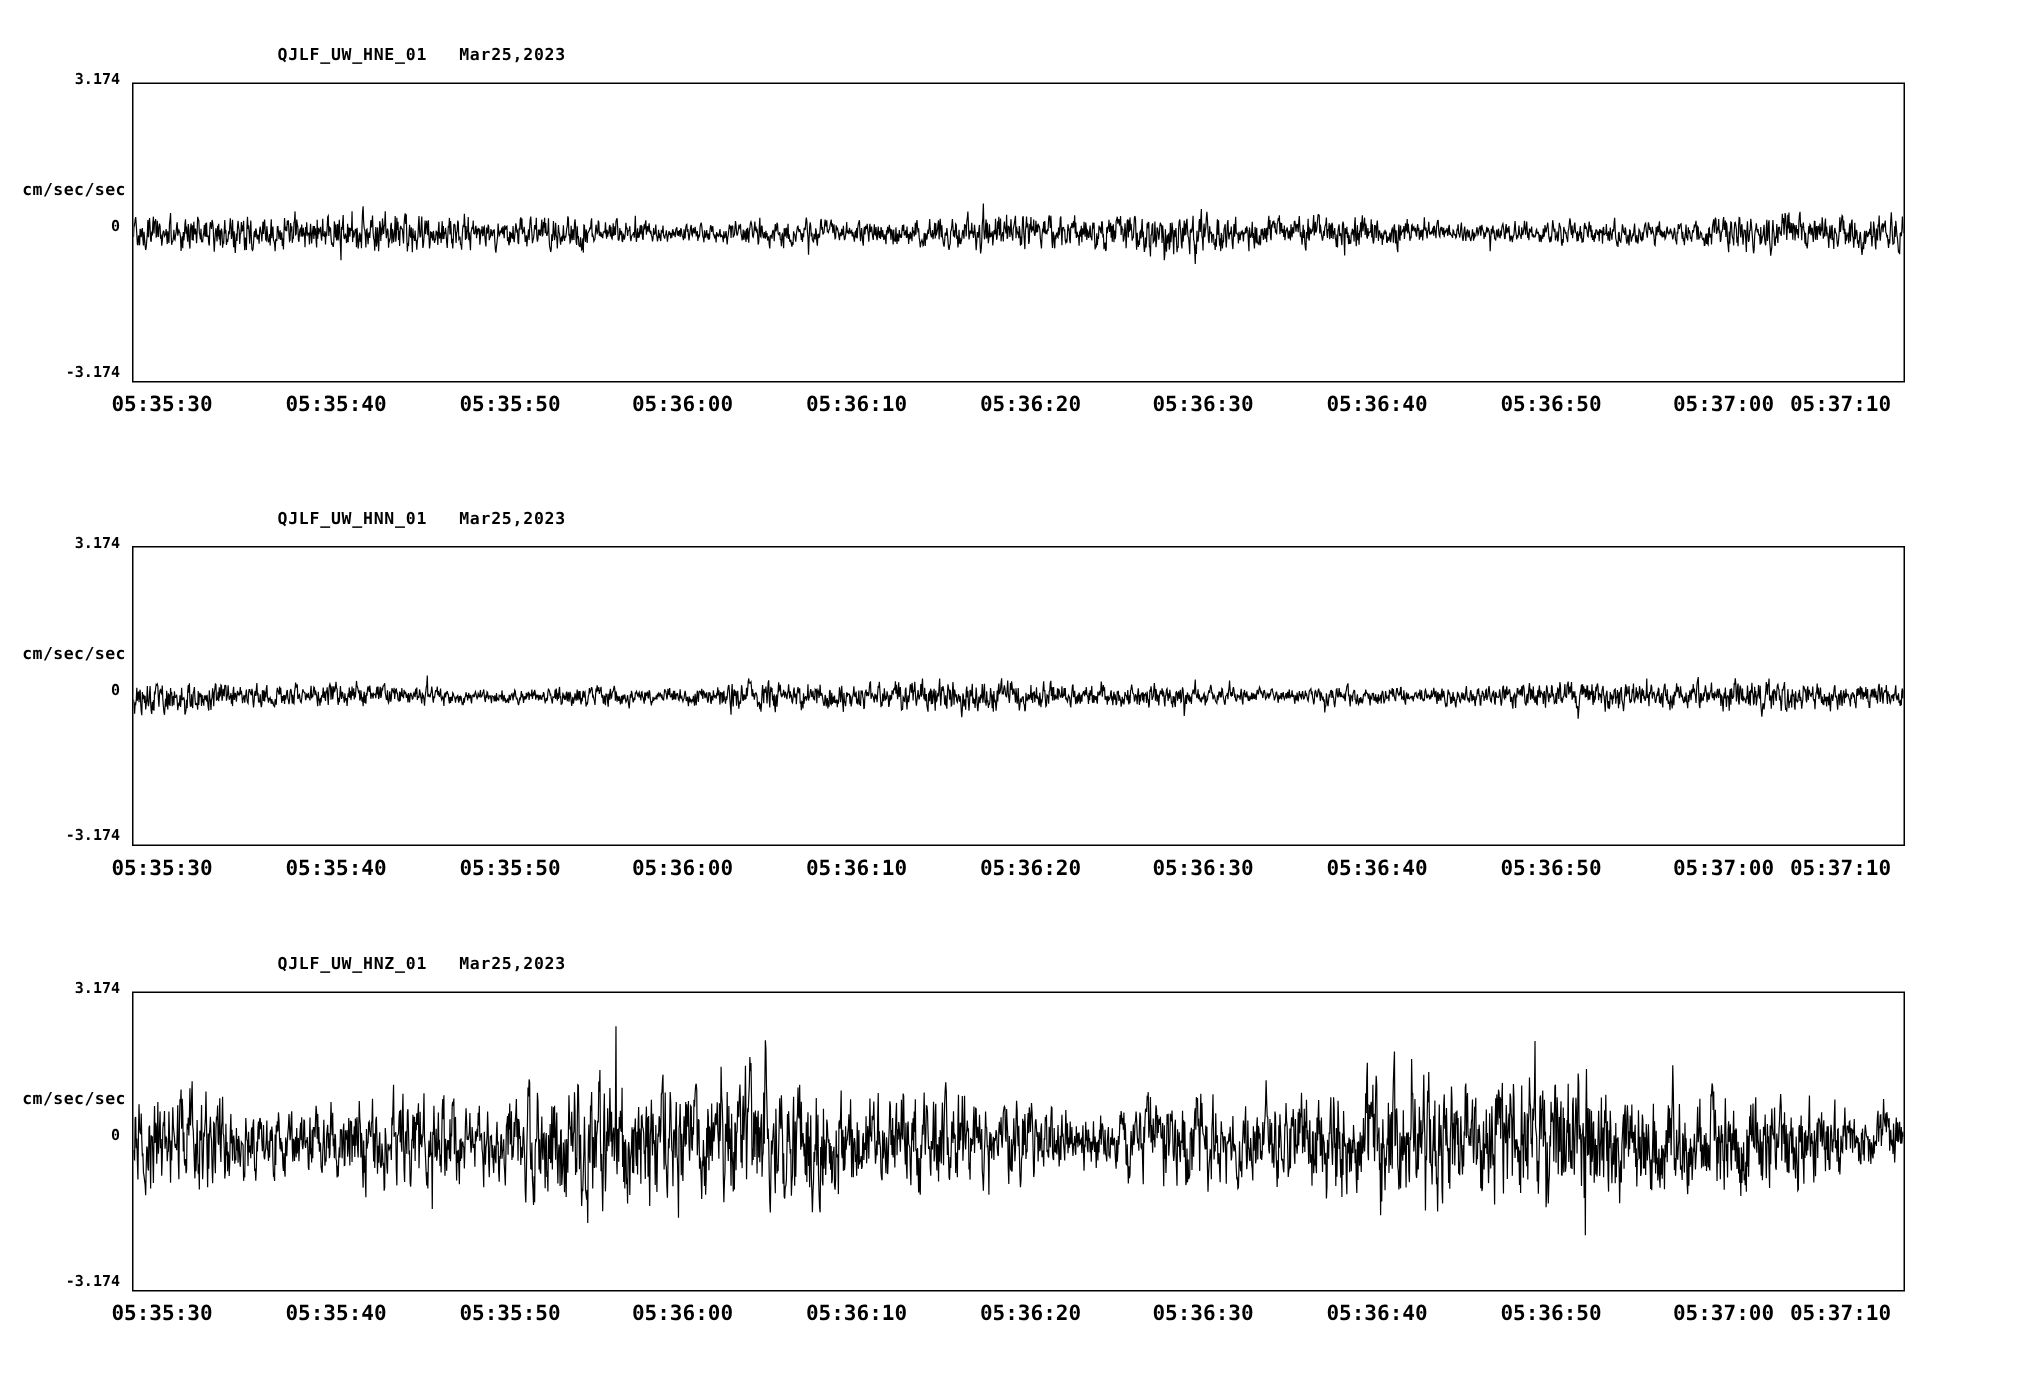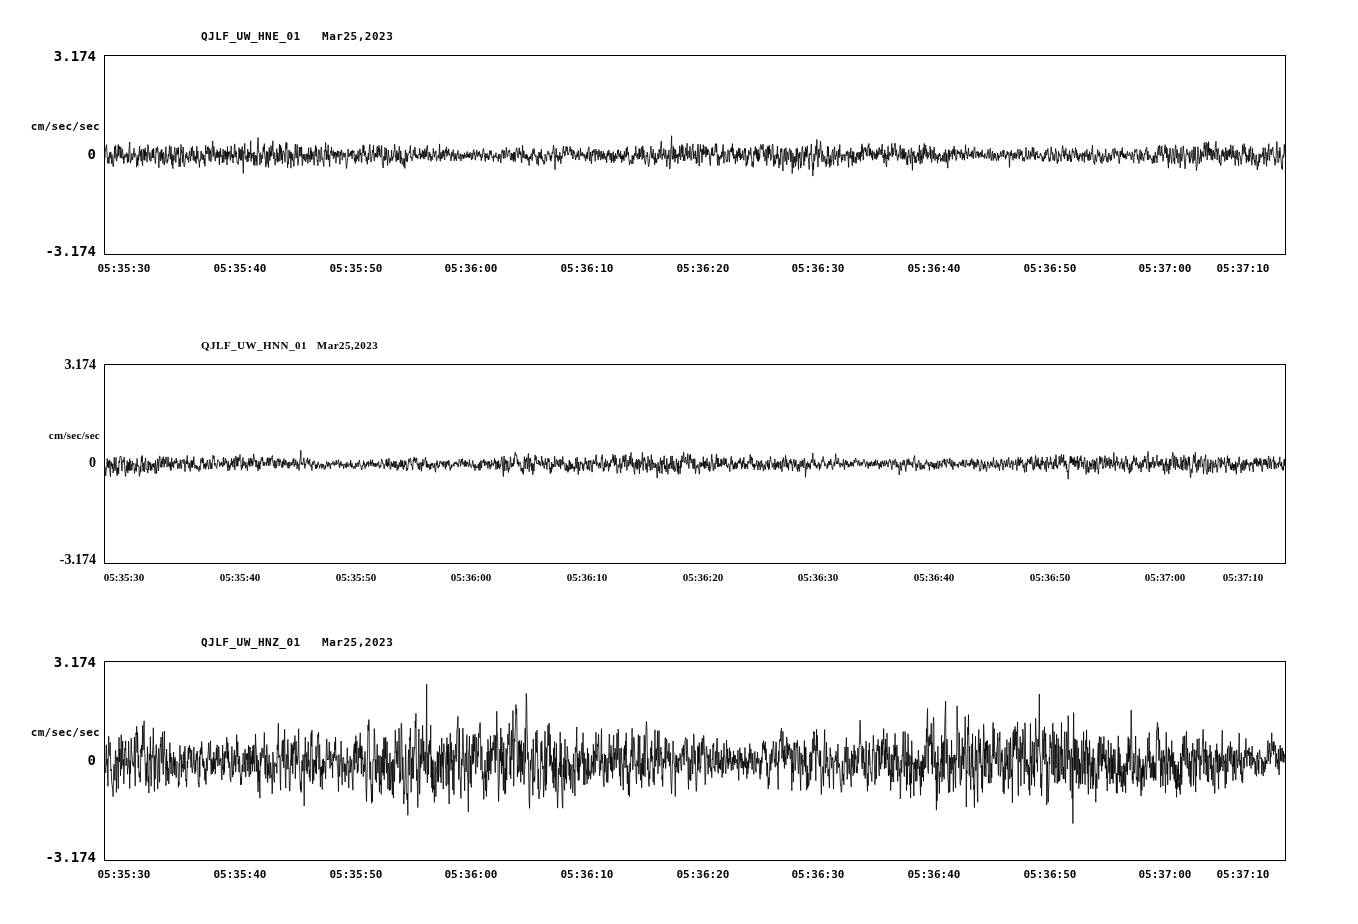--- a/index.html
+++ b/index.html
@@ -11,29 +11,28 @@
     width: 1358px;
     height: 924px;
     font-family: "DejaVu Sans Mono", monospace;
     color: #000000;
     overflow: hidden;
   }
   .page {
     position: relative;
     width: 1093px;
     height: 924px;
-    margin-left: 16px;
   }
   .panel {
     position: absolute;
     left: 0;
     width: 1358px;
   }
   .panel-1 { top: 0px;   height: 308px; }
-  .panel-2 { top: 308px; height: 308px; font-family: Liberation Serif, serif; }
+  .panel-2 { top: 308px; height: 308px; }
   .panel-3 { top: 604px; height: 308px; }
 
   .plot-frame {
     position: absolute;
     left: 88px;
     width: 1182px;
     border: 1px solid #000000;
     box-sizing: border-box;
     background: #ffffff;
   }
@@ -55,29 +54,29 @@
   .ylabel {
     position: absolute;
     font-size: 11px;
     letter-spacing: 0.3px;
     font-weight: bold;
     text-align: right;
     white-space: pre;
   }
   .ytick {
     position: absolute;
-    font-size: 14px;
+    font-size: 10px;
     font-weight: bold;
     text-align: right;
     white-space: pre;
     width: 72px;
   }
   .xtick {
     position: absolute;
-    font-size: 11px;
+    font-size: 14px;
     font-weight: bold;
     white-space: pre;
     text-align: center;
     width: 80px;
   }
 </style>
 </head>
 <body>
 
 <div class="page">

